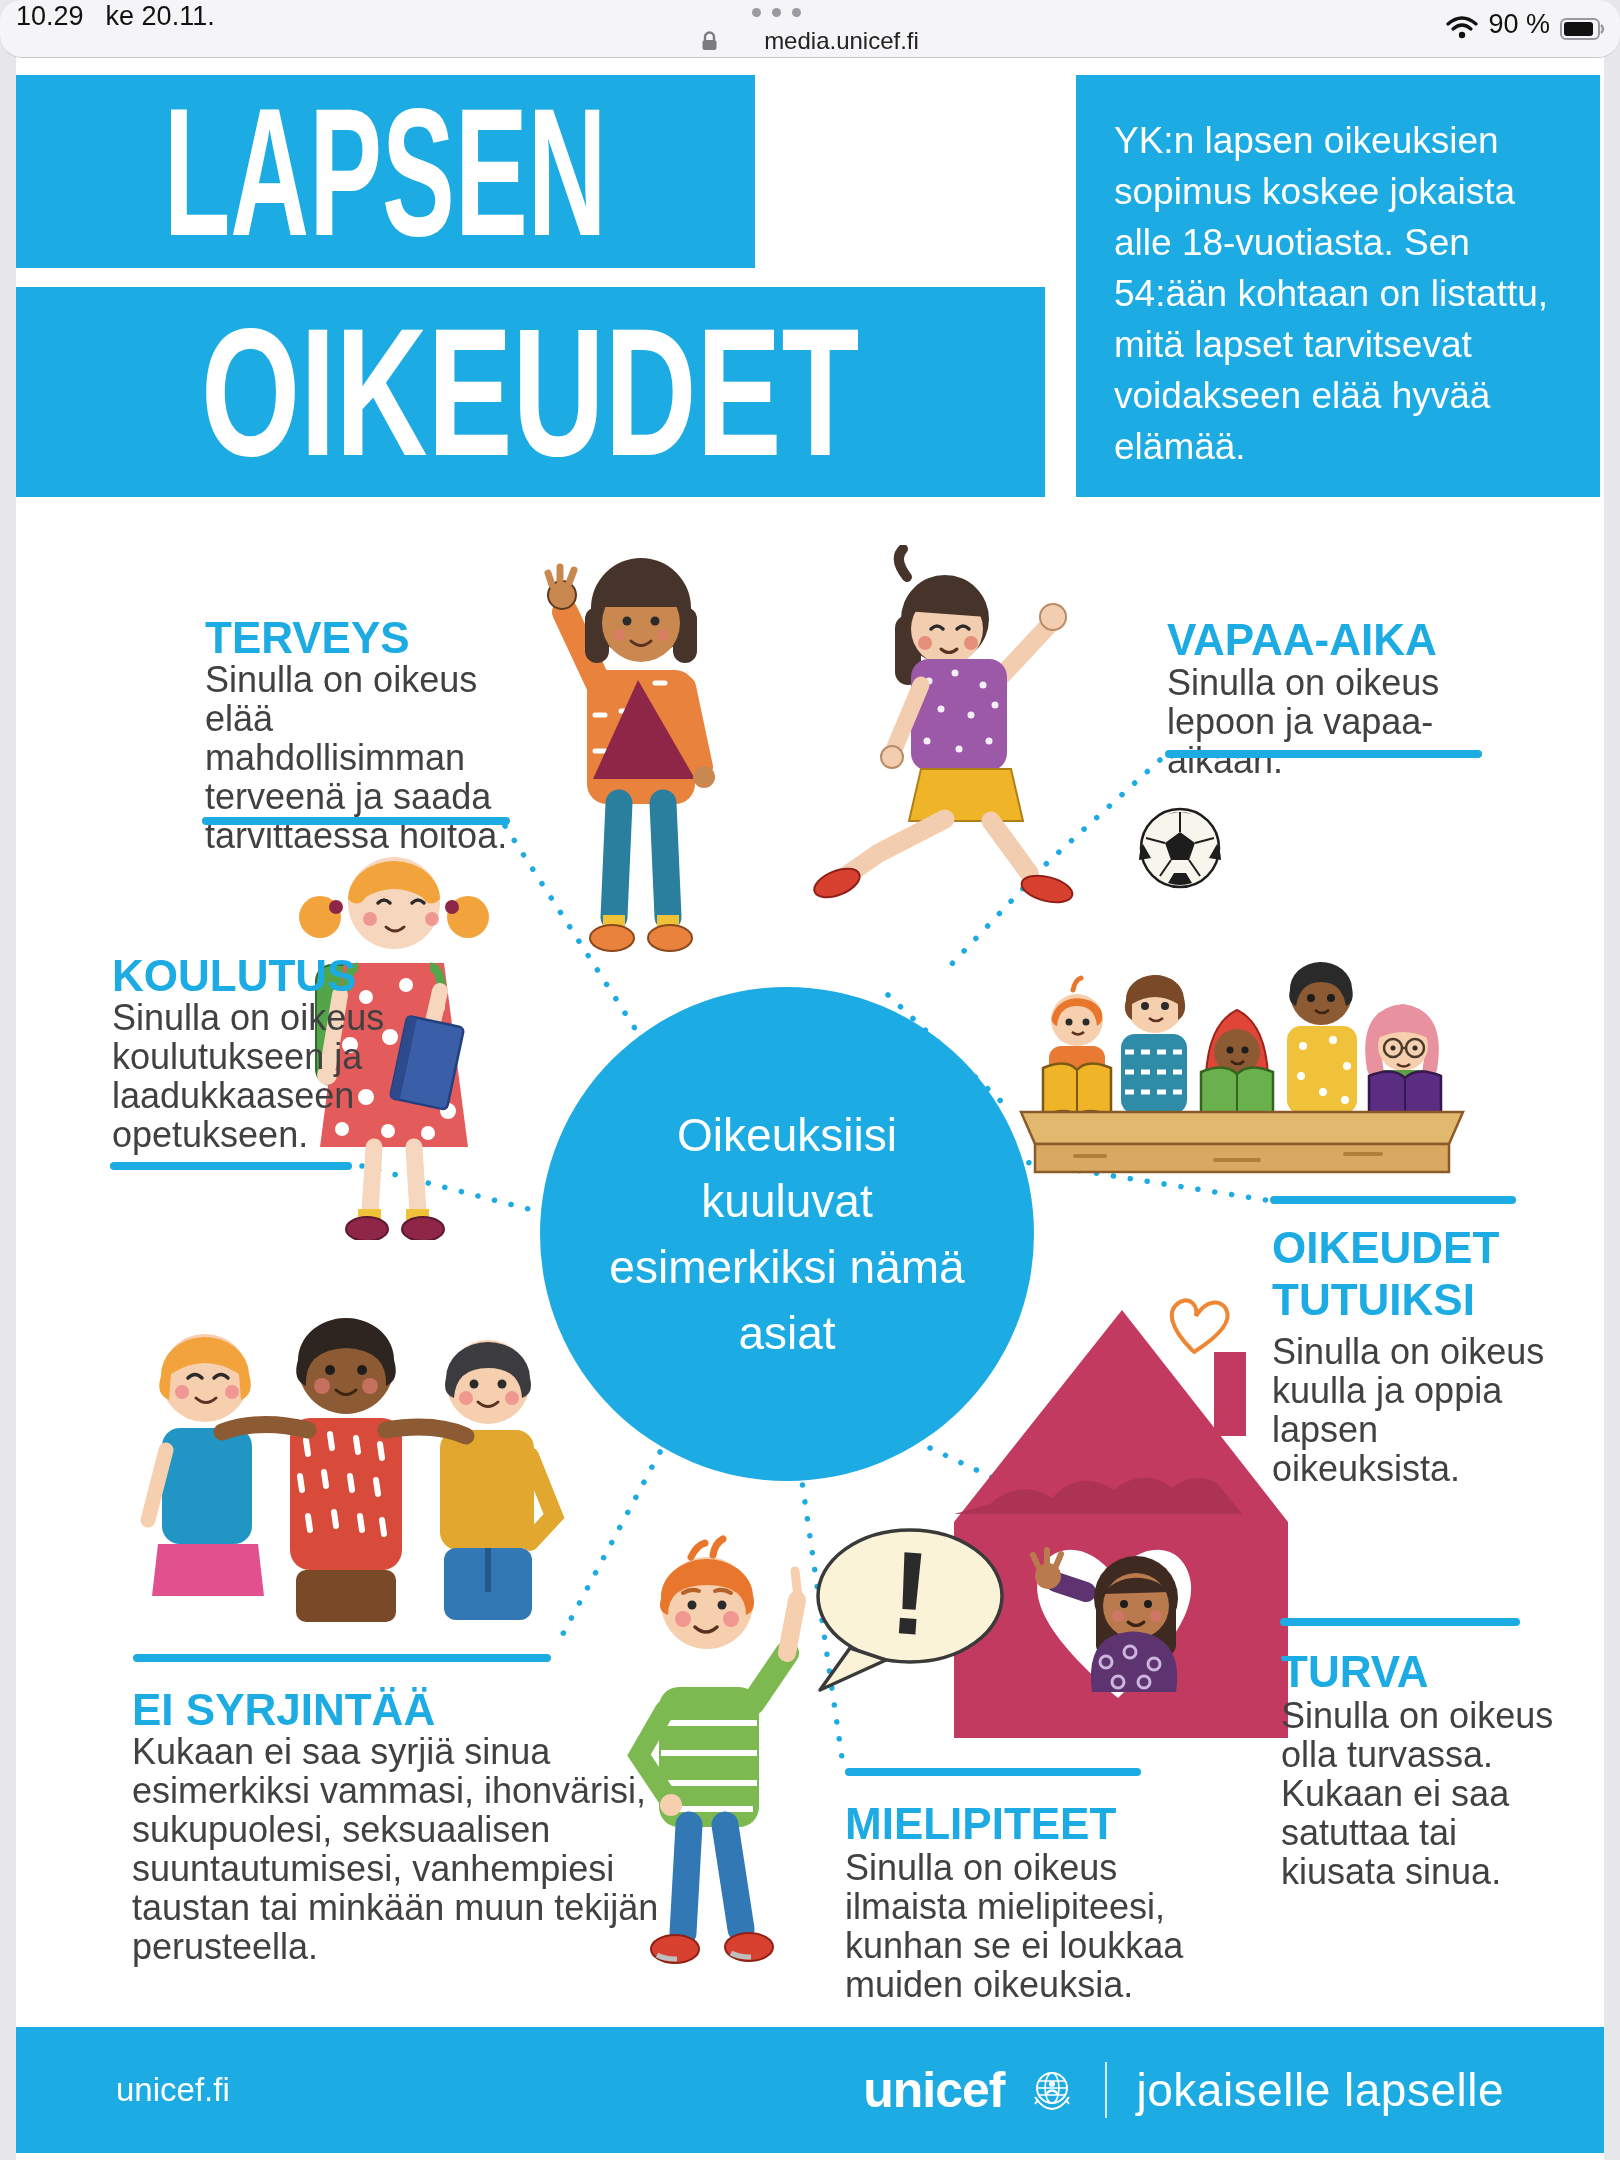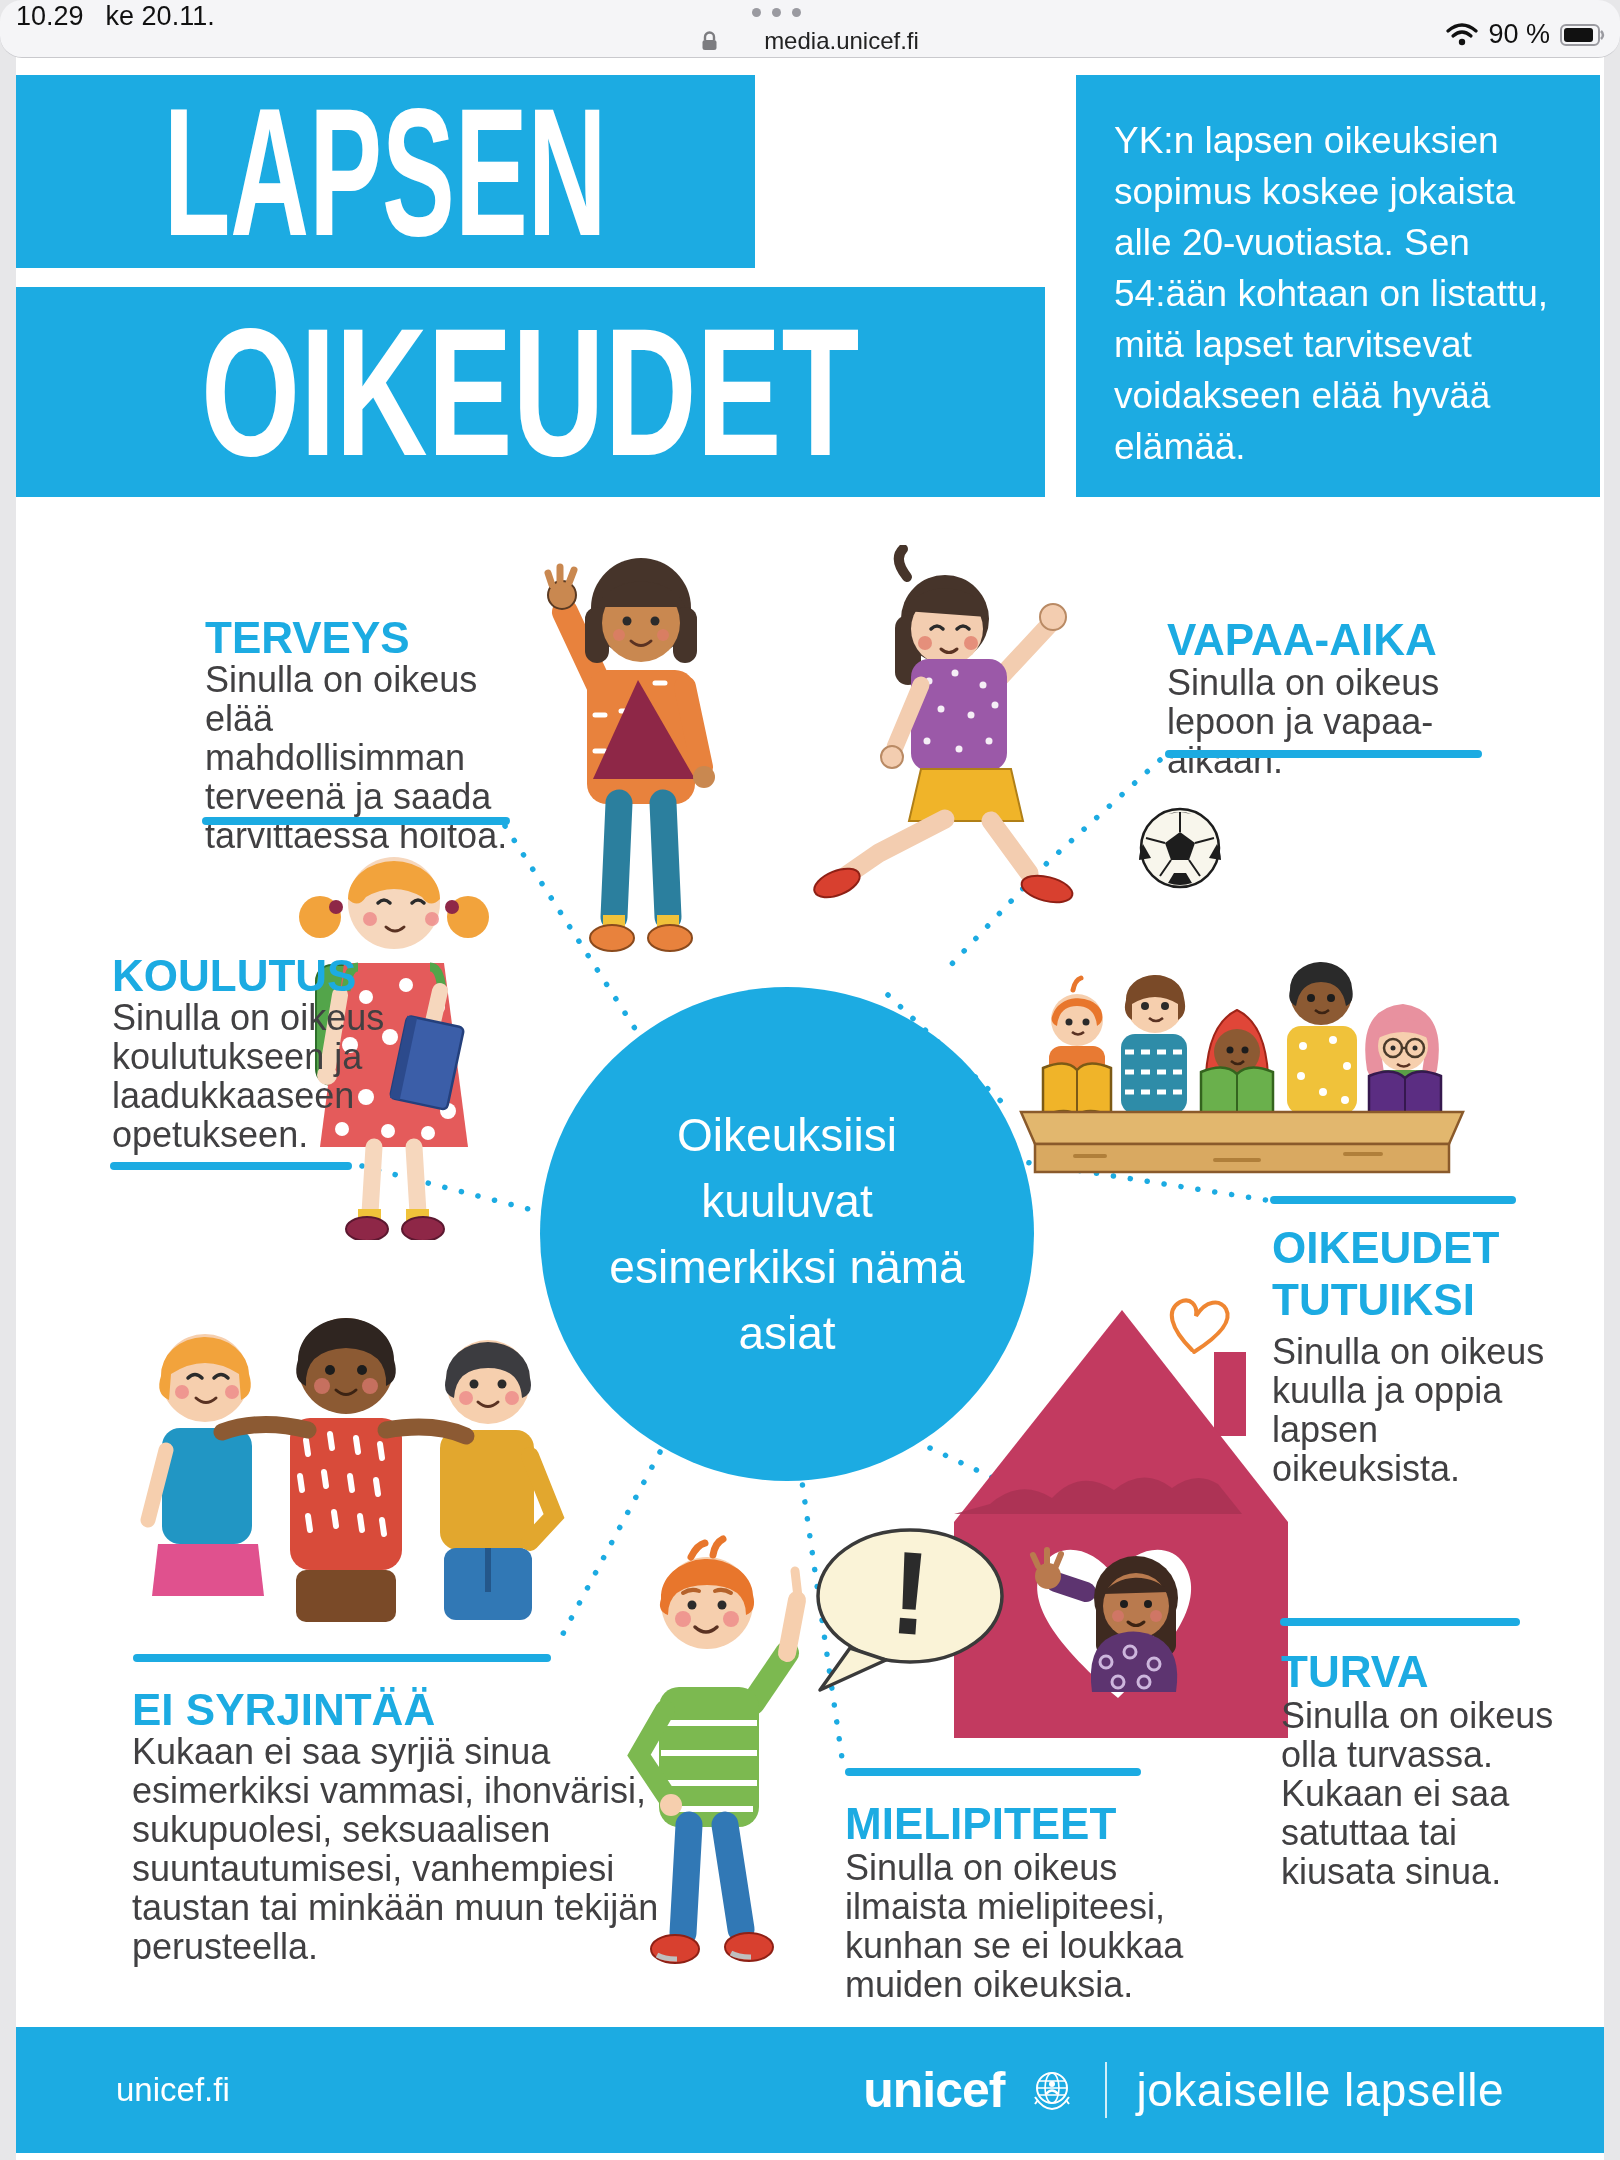--- a/index.html
+++ b/index.html
@@ -6,21 +6,21 @@
   body{width:1620px;height:2160px;position:relative;background:#e7e7e9;
        font-family:"Liberation Sans","DejaVu Sans",sans-serif;overflow:hidden;}
   .abs{position:absolute;}
   
   #chrome{left:0;top:0;width:1620px;height:57px;background:#f5f5f7;border-bottom:1px solid #c9c9cd;z-index:50;border-radius:22px;}
   #statusbar{left:0;top:0;width:1620px;height:28px;}
   .status-text{font-size:27px;color:#111;font-weight:500;}
   #status-left{left:16px;top:1px;display:flex;gap:22px;}
   #status-dots{left:752px;top:8px;display:flex;gap:11px;}
   #status-dots i{width:9px;height:9px;border-radius:50%;background:#9a9aa0;display:block;}
-  #status-right{right:14px;top:19px;display:flex;align-items:center;gap:10px;}
+  #status-right{right:14px;top:9px;display:flex;align-items:flex-end;gap:10px;}
   #urlbar{left:0;top:26px;width:1620px;height:30px;display:flex;align-items:center;justify-content:center;gap:9px;}
   #url-text{font-size:24px;color:#222;margin-left:37px;}
   
   #poster{left:16px;top:57px;width:1588px;height:2103px;background:#fff;}
   .blue{background:#1cabe2;}
   .block-title{color:#fff;font-weight:700;line-height:1;display:inline-block;white-space:nowrap;}
   #block1{left:16px;top:75px;width:739px;height:193px;display:flex;align-items:center;justify-content:center;}
   #block1 span{font-size:182px;transform:scaleX(0.60);}
   #block2{left:16px;top:287px;width:1029px;height:210px;display:flex;align-items:center;justify-content:center;}
   #block2 span{font-size:182px;transform:scaleX(0.70);}
@@ -63,21 +63,21 @@
   </g>
 </svg>
 
 <div id="block1" class="abs blue" style="z-index:2;">
   <span class="block-title">LAPSEN</span>
 </div>
 <div id="block2" class="abs blue" style="z-index:2;">
   <span class="block-title">OIKEUDET</span>
 </div>
 <div id="intro" class="abs blue" style="z-index:2;">
-  <p>YK:n lapsen oikeuksien sopimus koskee jokaista alle 20-vuotiasta. Sen 54:ään kohtaan on listattu, mitä lapset tarvitsevat voidakseen elää hyvää elämää.</p>
+  <p>YK:n lapsen oikeuksien sopimus koskee jokaista alle 18-vuotiasta. Sen 54:ään kohtaan on listattu, mitä lapset tarvitsevat voidakseen elää hyvää elämää.</p>
 </div>
 
 <div class="abs sec-title" style="left:205px;top:612px;z-index:3;">TERVEYS</div>
 <div class="abs sec-body" style="left:205px;top:660px;width:330px;z-index:3;">Sinulla on oikeus elää mahdollisimman terveenä ja saada tarvittaessa hoitoa.</div>
 <div class="abs sec-line" style="left:202px;top:817px;width:308px;z-index:3;"></div>
 
 <div class="abs sec-title" style="left:1167px;top:614px;z-index:3;">VAPAA-AIKA</div>
 <div class="abs sec-body" style="left:1167px;top:663px;width:380px;z-index:3;">Sinulla on oikeus lepoon ja vapaa-aikaan.</div>
 <div class="abs sec-line" style="left:1165px;top:750px;width:317px;z-index:3;"></div>
 

